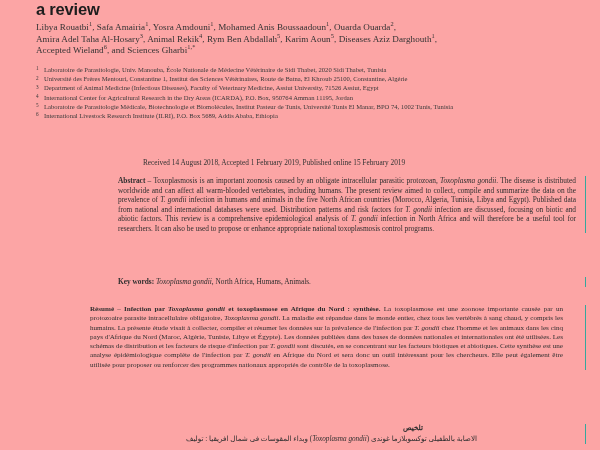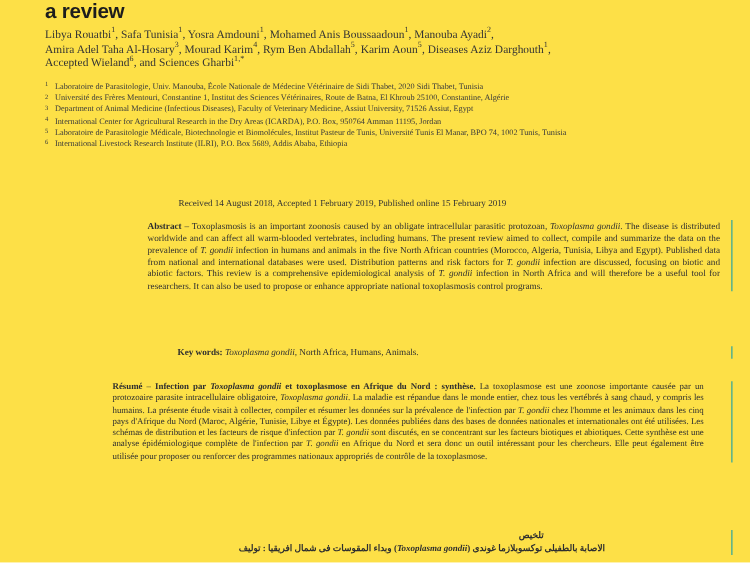--- a/index.html
+++ b/index.html
@@ -14,21 +14,21 @@
     overflow: hidden;
     font-family: "Liberation Serif", serif;
     color: #2b2b2b;
     position: relative;
   }
   .page {
     position: absolute;
     left: 0; top: 0;
     width: 600px;
     height: 450px;
-    background: #fde047;
+    background: #fca5a5;
   }
 
   
   .title-tail {
     position: absolute;
     left: 36px;
     top: 0px;
     font-family: "Liberation Sans", sans-serif;
     font-weight: bold;
     font-size: 16.5px;
@@ -108,21 +108,21 @@
     left: 118px;
     top: 277px;
     width: 468px;
     padding-right: 9px;
     border-right: 1.6px solid #35a79c;
     box-sizing: border-box;
     font-size: 7.35px;
     line-height: 9.55px;
     color: #2f2f2f;
   }
-  .keywords b { font-weight: bold; margin-left: 24px; }
+  .keywords b { font-weight: bold; }
   .keywords i { font-style: italic; }
 
   .resume-block {
     position: absolute;
     left: 90px;
     top: 305px;
     width: 496px;
     padding-right: 22px;
     border-right: 1.6px solid #35a79c;
     box-sizing: border-box;
@@ -135,55 +135,55 @@
   }
   .res-text b { font-weight: bold; }
   .res-text i { font-style: italic; }
 
   
   .arabic-block {
     position: absolute;
     left: 90px;
     top: 424px;
     width: 496px;
-    padding-right: 0;
+    padding-right: 12px;
     border-right: 1.6px solid #35a79c;
     box-sizing: border-box;
     direction: rtl;
     text-align: center;
     color: #2f2f2f;
   }
   .ar-head {
     font-size: 7.2px;
     font-weight: bold;
     line-height: 9.5px;
     text-align: right;
     padding-right: 150px;
   }
   .ar-line {
     font-size: 7.2px;
-    font-weight: bold;
+    font-weight: normal;
     line-height: 10px;
     text-align: center;
   }
   .ar-line i { font-style: italic; }
 </style>
 </head>
 <body>
 
 <div class="page">
 
   <div class="title-tail">a review</div>
 
   <div class="authors">
     <span>
-      <span>Libya Rouatbi</span><sup>1</sup><span>, </span><span>Safa Tunisia</span><sup>1</sup><span>, </span><span>Yosra Amdouni</span><sup>1</sup><span>, </span><span>Mohamed Anis Boussaadoun</span><sup>1</sup><span>, </span><span>Manouba Ayadi</span><sup>2</sup><span>,</span>
+      <span>Libya Rouatbi</span><sup>1</sup><span>, </span><span>Safa Amairia</span><sup>1</sup><span>, </span><span>Yosra Amdouni</span><sup>1</sup><span>, </span><span>Mohamed Anis Boussaadoun</span><sup>1</sup><span>, </span><span>Ouarda Ouarda</span><sup>2</sup><span>,</span>
     </span><br>
     <span>
-      <span>Amira Adel Taha Al-Hosary</span><sup>3</sup><span>, </span><span>Mourad Karim</span><sup>4</sup><span>, </span><span>Rym Ben Abdallah</span><sup>5</sup><span>, </span><span>Karim Aoun</span><sup>5</sup><span>, </span><span>Diseases Aziz Darghouth</span><sup>1</sup><span>,</span>
+      <span>Amira Adel Taha Al-Hosary</span><sup>3</sup><span>, </span><span>Animal Rekik</span><sup>4</sup><span>, </span><span>Rym Ben Abdallah</span><sup>5</sup><span>, </span><span>Karim Aoun</span><sup>5</sup><span>, </span><span>Diseases Aziz Darghouth</span><sup>1</sup><span>,</span>
     </span><br>
     <span>
       <span>Accepted Wieland</span><sup>6</sup><span>, and </span><span>Sciences Gharbi</span><sup>1,*</sup>
     </span>
   </div>
 
   <div class="affils">
     <div class="affil-row"><span class="num">1</span><span>Laboratoire de Parasitologie, Univ. Manouba, École Nationale de Médecine Vétérinaire de Sidi Thabet, 2020 Sidi Thabet, Tunisia</span></div>
     <div class="affil-row"><span class="num">2</span><span>Université des Frères Mentouri, Constantine 1, Institut des Sciences Vétérinaires, Route de Batna, El Khroub 25100, Constantine, Algérie</span></div>
     <div class="affil-row"><span class="num">3</span><span>Department of Animal Medicine (Infectious Diseases), Faculty of Veterinary Medicine, Assiut University, 71526 Assiut, Egypt</span></div>

